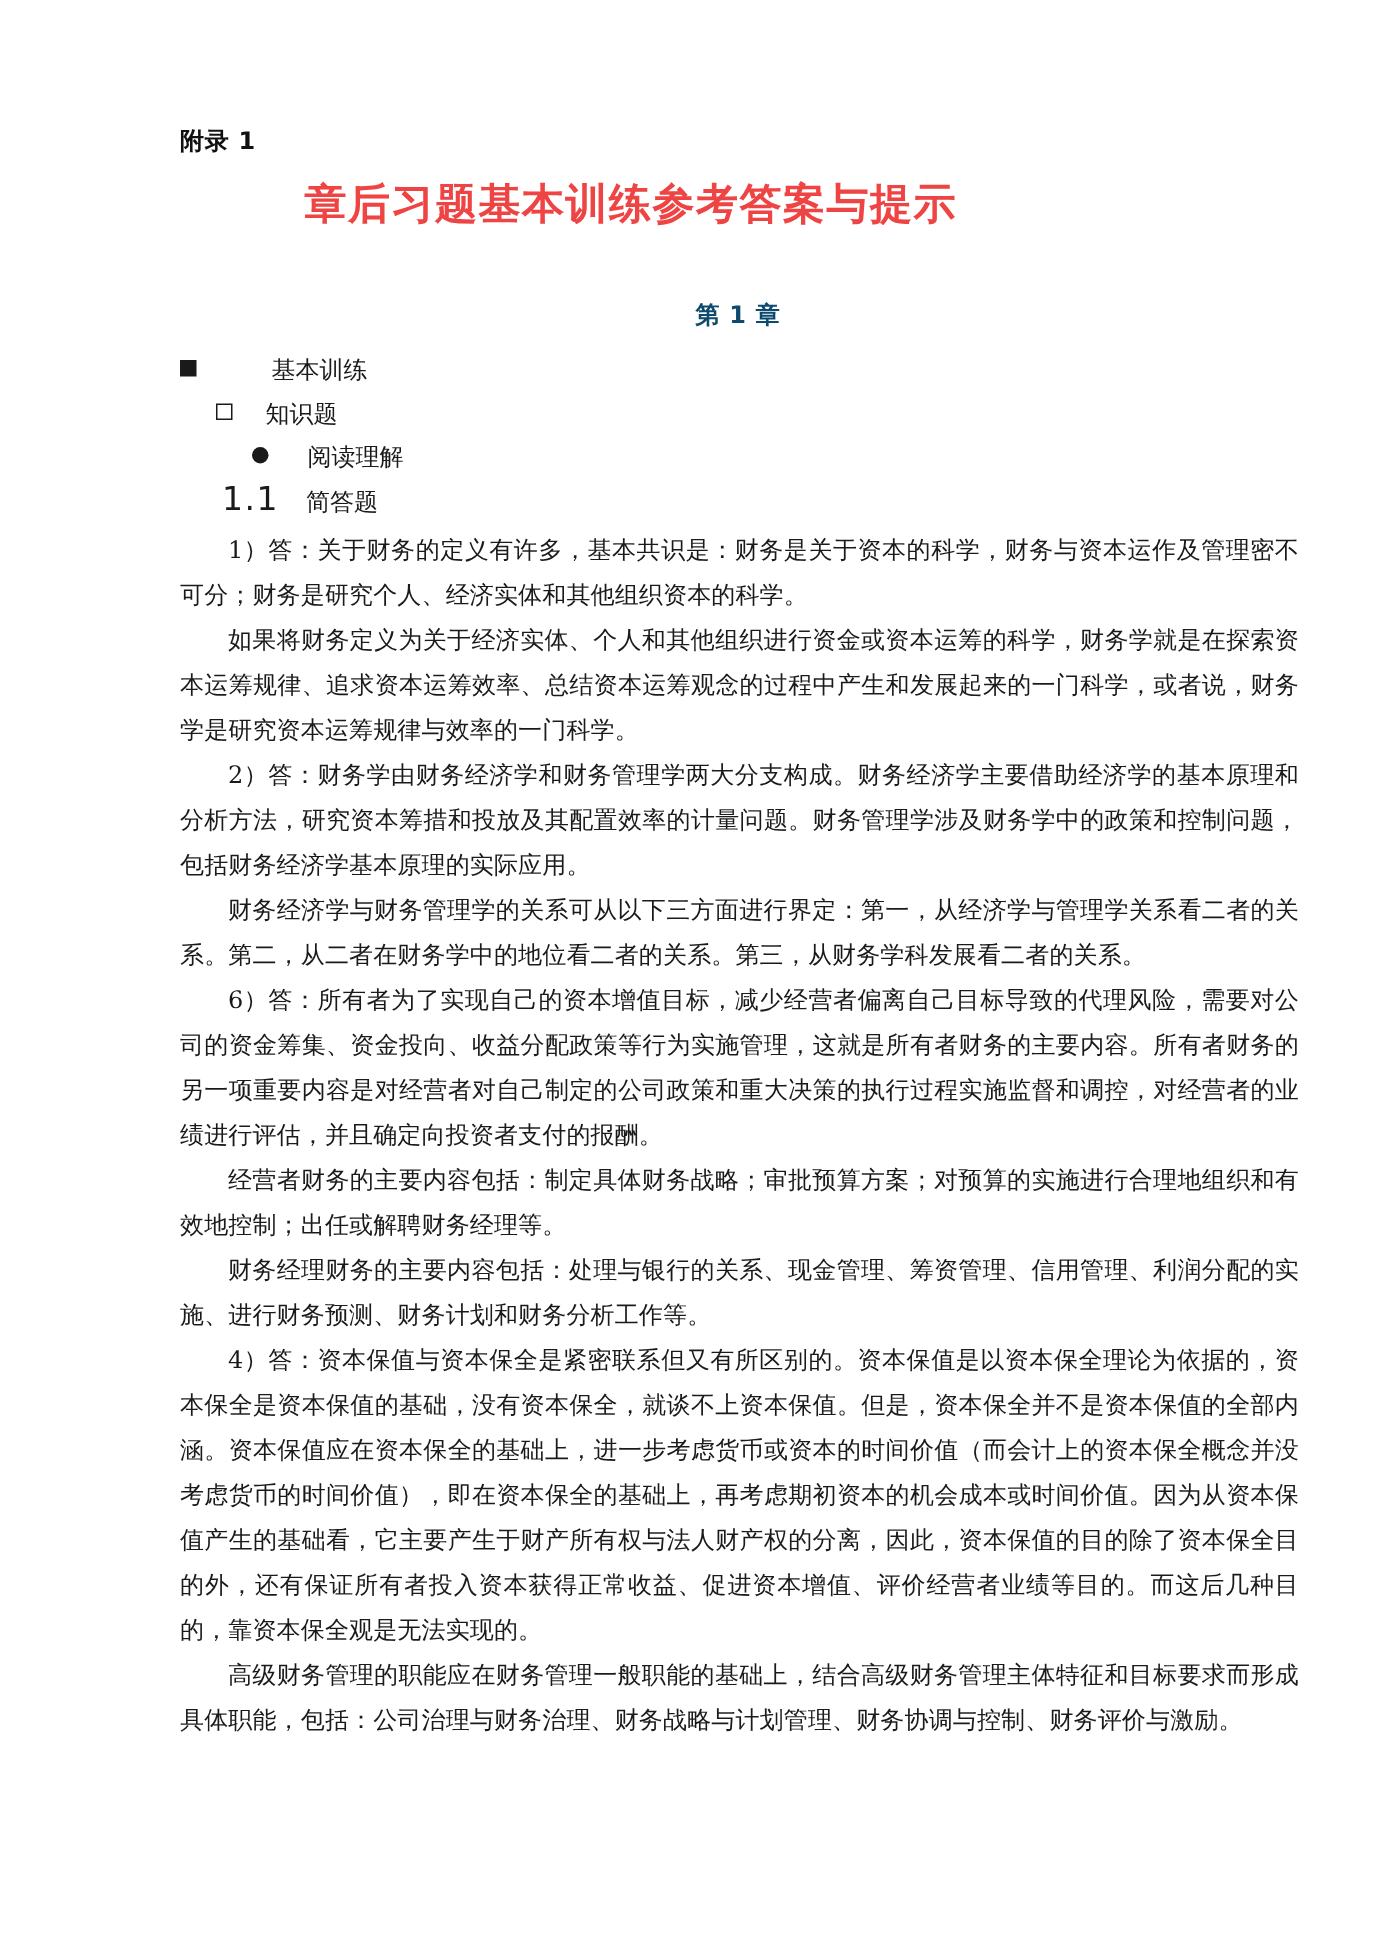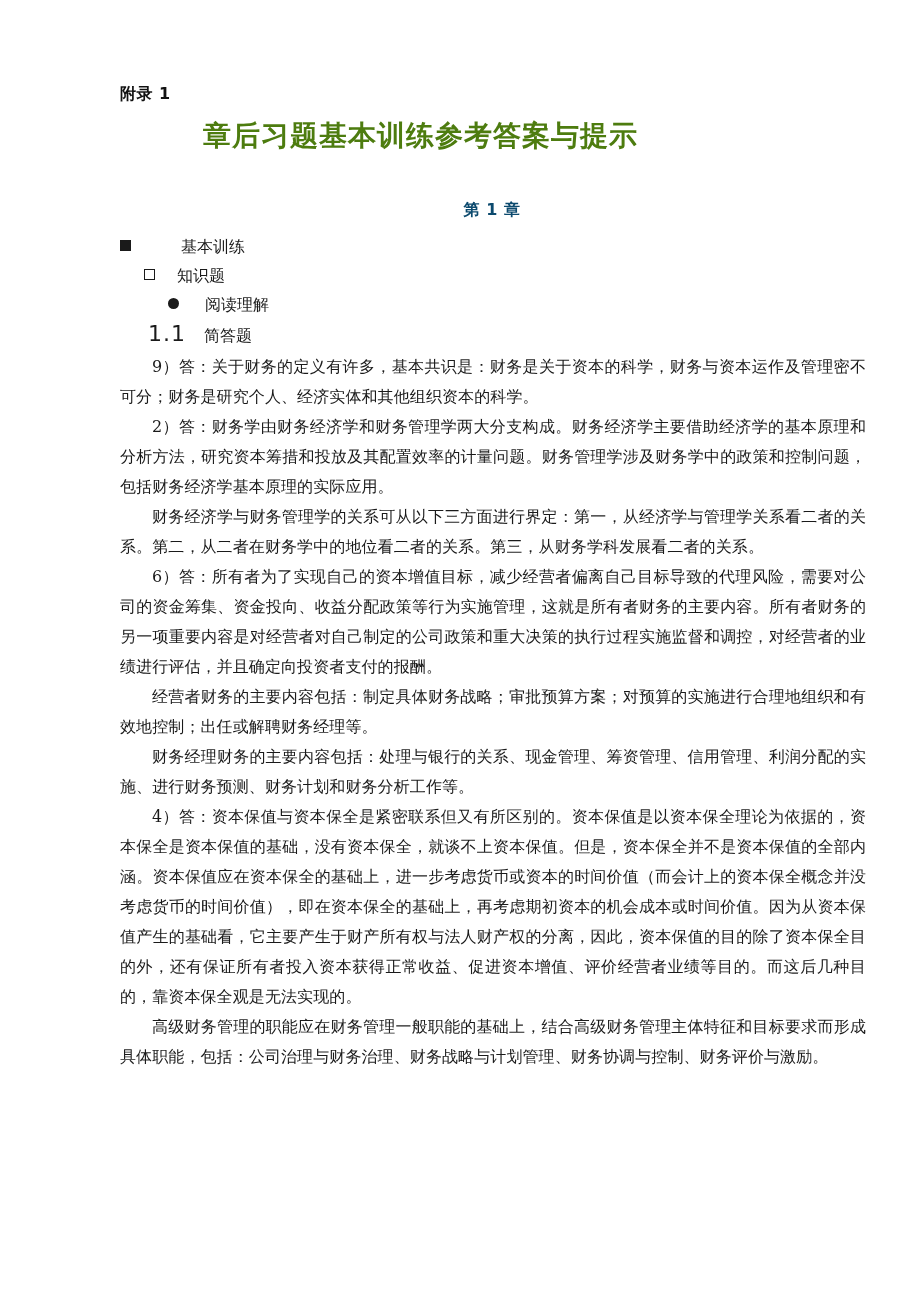--- a/index.html
+++ b/index.html
@@ -44,21 +44,21 @@
   .doc-title {
     position: absolute;
     left: 0;
     top: 118px;
     width: 777px;
     text-align: center;
     font-family: "DejaVu Sans", "Liberation Sans", sans-serif;
     font-weight: bold;
     font-size: 28px;
     letter-spacing: 1px;
-    color: #4d7c0f;
+    color: #ef4444;
     line-height: 1.25;
   }
 
   
   .chapter-label {
     position: absolute;
     left: 0;
     top: 200px;
     width: 920px;
     text-align: center;
@@ -186,21 +186,22 @@
 
     <div class="outline-row lvl4">
       <span class="marker marker-num">1.1</span>
       <span class="gap-sm"></span>
       <span class="lbl">简答题</span>
     </div>
 
   </div>
 
   <div class="body-block">
-    <p class="para">9）答：关于财务的定义有许多，基本共识是：财务是关于资本的科学，财务与资本运作及管理密不可分；财务是研究个人、经济实体和其他组织资本的科学。</p>
+    <p class="para">1）答：关于财务的定义有许多，基本共识是：财务是关于资本的科学，财务与资本运作及管理密不可分；财务是研究个人、经济实体和其他组织资本的科学。</p>
+    <p class="para">如果将财务定义为关于经济实体、个人和其他组织进行资金或资本运筹的科学，财务学就是在探索资本运筹规律、追求资本运筹效率、总结资本运筹观念的过程中产生和发展起来的一门科学，或者说，财务学是研究资本运筹规律与效率的一门科学。</p>
     <p class="para">2）答：财务学由财务经济学和财务管理学两大分支构成。财务经济学主要借助经济学的基本原理和分析方法，研究资本筹措和投放及其配置效率的计量问题。财务管理学涉及财务学中的政策和控制问题，包括财务经济学基本原理的实际应用。</p>
     <p class="para">财务经济学与财务管理学的关系可从以下三方面进行界定：第一，从经济学与管理学关系看二者的关系。第二，从二者在财务学中的地位看二者的关系。第三，从财务学科发展看二者的关系。</p>
     <p class="para">6）答：所有者为了实现自己的资本增值目标，减少经营者偏离自己目标导致的代理风险，需要对公司的资金筹集、资金投向、收益分配政策等行为实施管理，这就是所有者财务的主要内容。所有者财务的另一项重要内容是对经营者对自己制定的公司政策和重大决策的执行过程实施监督和调控，对经营者的业绩进行评估，并且确定向投资者支付的报酬。</p>
     <p class="para">经营者财务的主要内容包括：制定具体财务战略；审批预算方案；对预算的实施进行合理地组织和有效地控制；出任或解聘财务经理等。</p>
     <p class="para">财务经理财务的主要内容包括：处理与银行的关系、现金管理、筹资管理、信用管理、利润分配的实施、进行财务预测、财务计划和财务分析工作等。</p>
     <p class="para">4）答：资本保值与资本保全是紧密联系但又有所区别的。资本保值是以资本保全理论为依据的，资本保全是资本保值的基础，没有资本保全，就谈不上资本保值。但是，资本保全并不是资本保值的全部内涵。资本保值应在资本保全的基础上，进一步考虑货币或资本的时间价值（而会计上的资本保全概念并没考虑货币的时间价值），即在资本保全的基础上，再考虑期初资本的机会成本或时间价值。因为从资本保值产生的基础看，它主要产生于财产所有权与法人财产权的分离，因此，资本保值的目的除了资本保全目的外，还有保证所有者投入资本获得正常收益、促进资本增值、评价经营者业绩等目的。而这后几种目的，靠资本保全观是无法实现的。</p>
     <p class="para">高级财务管理的职能应在财务管理一般职能的基础上，结合高级财务管理主体特征和目标要求而形成具体职能，包括：公司治理与财务治理、财务战略与计划管理、财务协调与控制、财务评价与激励。</p>
   </div>
 
 </div>

